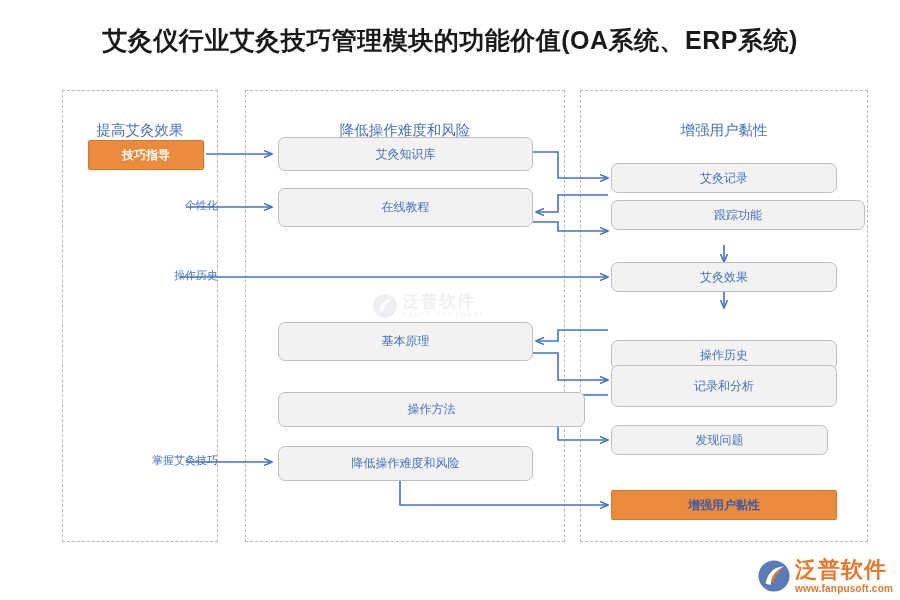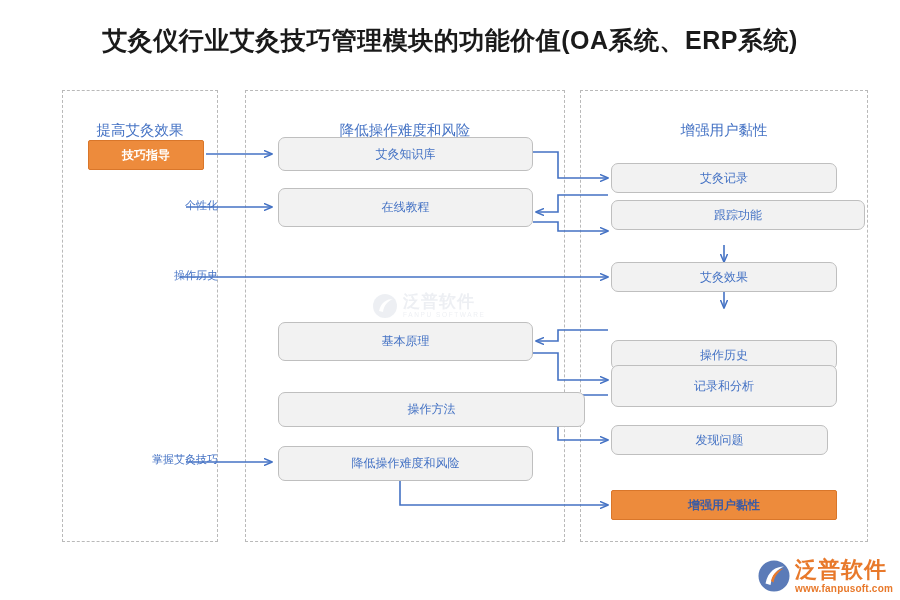--- a/index.html
+++ b/index.html
@@ -214,21 +214,21 @@
     <path d="M400,481 L400,505 L608,505" marker-end="url(#arrowhead)"></path>
   </g>
 </svg>
 
 <div class="node-box accent" style="left:88px; top:140px; width:116px; height:30px;">技巧指导</div>
 
 <div class="plain-label" style="left:62px; top:200px; width:156px;">个性化</div>
 
 <div class="plain-label" style="left:62px; top:270px; width:156px;">操作历史</div>
 
-<div class="plain-label" style="left:62px; top:455px; width:156px;font-family:Liberation Mono, monospace;">掌握艾灸技巧</div>
+<div class="plain-label" style="left:62px; top:455px; width:156px;">掌握艾灸技巧</div>
 
 <div class="node-box" style="left:278px; top:137px; width:255px; height:34px;">艾灸知识库</div>
 
 <div class="node-box" style="left:278px; top:188px; width:255px; height:39px;">在线教程</div>
 
 <div class="node-box" style="left:278px; top:322px; width:255px; height:39px;">基本原理</div>
 
 <div class="node-box" style="left:278px; top:392px; width:307px; height:35px;">操作方法</div>
 
 <div class="node-box" style="left:278px; top:446px; width:255px; height:35px;">降低操作难度和风险</div>

